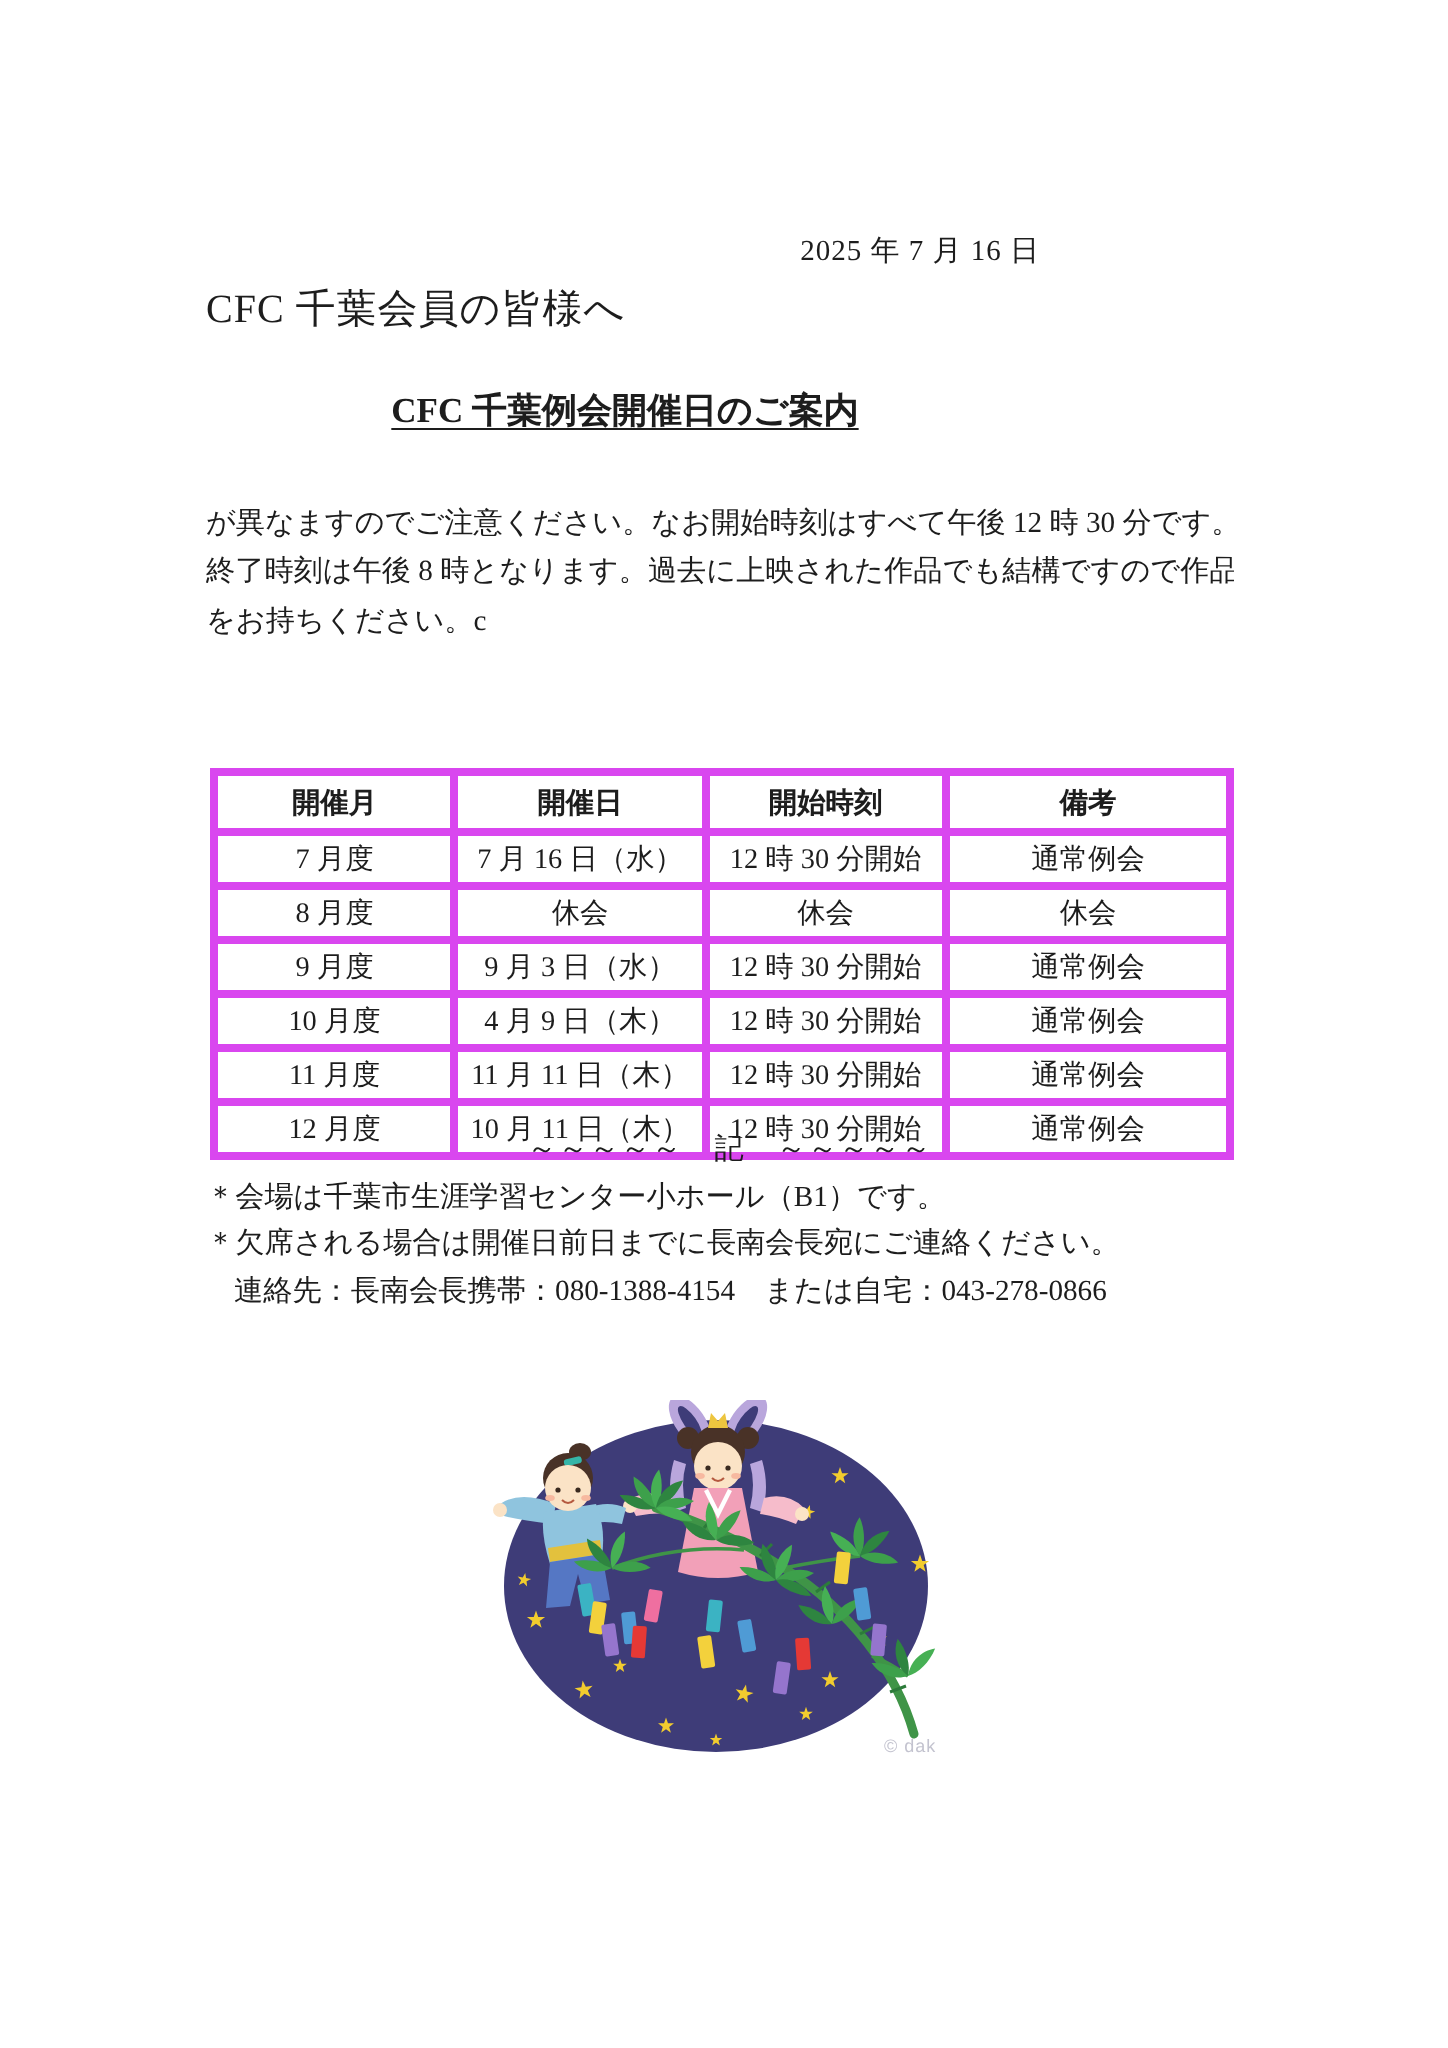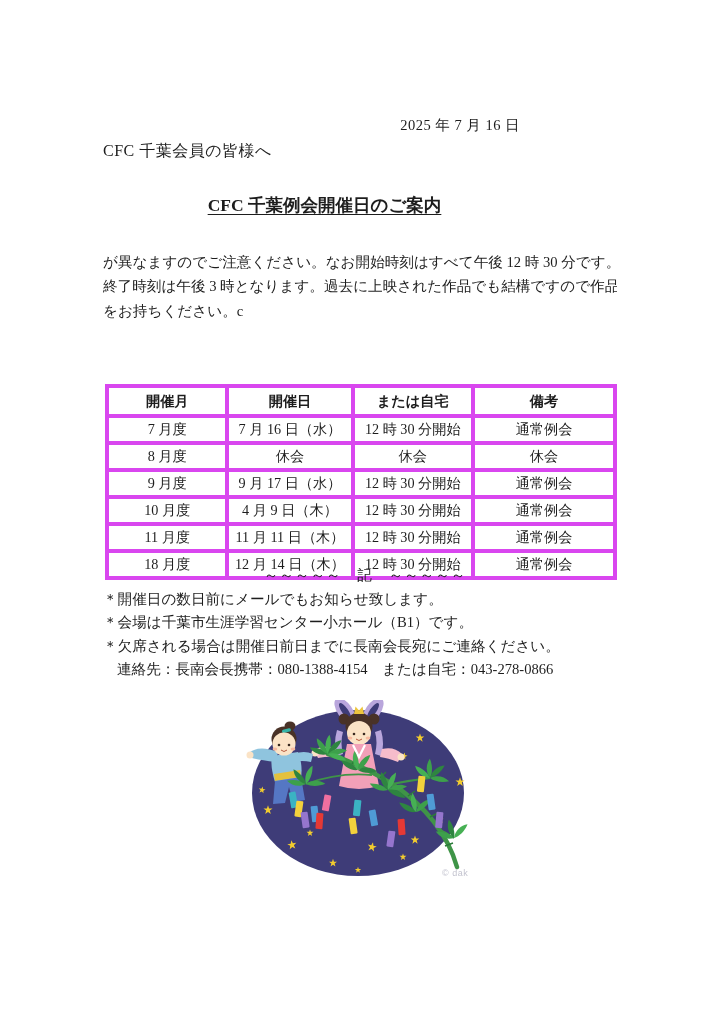--- a/index.html
+++ b/index.html
@@ -11,24 +11,24 @@
     color:#1d1d1d;
     overflow:hidden;
     border-radius:16px;
   }
   .doc-date {
     position:absolute; top:116px; right:97px;
     font-size:14.5px; letter-spacing:0.5px;
   }
   .addressee {
     position:absolute; top:141px; left:103px;
-    font-size:16px; letter-spacing:0.5px;
+    font-size:20px; letter-spacing:0.5px;
   }
   .doc-title {
-    position:absolute; top:193px; left:16px; width:100%;
+    position:absolute; top:193px; left:4px; width:100%;
     text-align:center; font-size:17.5px; font-weight:bold;
   }
   .doc-title span {
     text-decoration:underline;
     text-underline-offset:3px;
     text-decoration-thickness:1.3px;
   }
   .body-par {
     position:absolute; top:250px; left:103px; width:524px;
     font-size:14.6px;
@@ -85,82 +85,81 @@
   <div class="doc-date">2025 年 7 月 16 日</div>
 
   <div class="addressee">CFC 千葉会員の皆様へ</div>
 
   <div class="doc-title">
     <span>CFC 千葉例会開催日のご案内</span>
   </div>
 
   <div class="body-par">
     <div class="line">が異なますのでご注意ください。なお開始時刻はすべて午後 12 時 30 分です。</div>
-    <div class="line">終了時刻は午後 3 時となります。過去に上映された作品でも結構ですので作品</div>
+    <div class="line">終了時刻は午後 8 時となります。過去に上映された作品でも結構ですので作品</div>
     <div class="line">をお持ちください。c</div>
   </div>
 
   <table class="schedule">
     <colgroup>
       <col class="col-month">
         <col class="col-date">
         <col class="col-time">
         <col class="col-remark">
     </colgroup>
     <thead>
       <tr>
         <th>開催月</th>
         <th>開催日</th>
-        <th>または自宅</th>
+        <th>開始時刻</th>
         <th>備考</th>
       </tr>
     </thead>
     <tbody>
       <tr>
         <td>7 月度</td>
         <td>7 月 16 日（水）</td>
         <td>12 時 30 分開始</td>
         <td>通常例会</td>
       </tr>
       <tr>
         <td>8 月度</td>
         <td>休会</td>
         <td>休会</td>
         <td>休会</td>
       </tr>
       <tr>
         <td>9 月度</td>
-        <td>9 月 17 日（水）</td>
+        <td>9 月 3 日（水）</td>
         <td>12 時 30 分開始</td>
         <td>通常例会</td>
       </tr>
       <tr>
         <td>10 月度</td>
         <td>4 月 9 日（木）</td>
         <td>12 時 30 分開始</td>
         <td>通常例会</td>
       </tr>
       <tr>
         <td>11 月度</td>
         <td>11 月 11 日（木）</td>
         <td>12 時 30 分開始</td>
         <td>通常例会</td>
       </tr>
       <tr>
-        <td>18 月度</td>
-        <td>12 月 14 日（木）</td>
+        <td>12 月度</td>
+        <td>10 月 11 日（木）</td>
         <td>12 時 30 分開始</td>
         <td>通常例会</td>
       </tr>
     </tbody>
   </table>
 
   <div class="notes">
     <div class="heading">～～～～～　記　～～～～～</div>
-    <div class="item">＊開催日の数日前にメールでもお知らせ致します。</div>
     <div class="item">＊会場は千葉市生涯学習センター小ホール（B1）です。</div>
     <div class="item">＊欠席される場合は開催日前日までに長南会長宛にご連絡ください。</div>
     <div class="item contact">連絡先：長南会長携帯：080-1388-4154　または自宅：043-278-0866</div>
   </div>
 
   <div class="illustration">
     <svg width="240" height="195" viewBox="0 0 240 195">
       <defs>
         <path id="star" d="M0,-6 L1.4,-1.9 L5.7,-1.9 L2.3,0.7 L3.5,4.9 L0,2.4 L-3.5,4.9 L-2.3,0.7 L-5.7,-1.9 L-1.4,-1.9 Z"></path>
         <path id="leaf" d="M0,0 C5,-5.5 13,-6.5 19,-3.5 C13,0.5 5,1.8 0,0 Z"></path>

